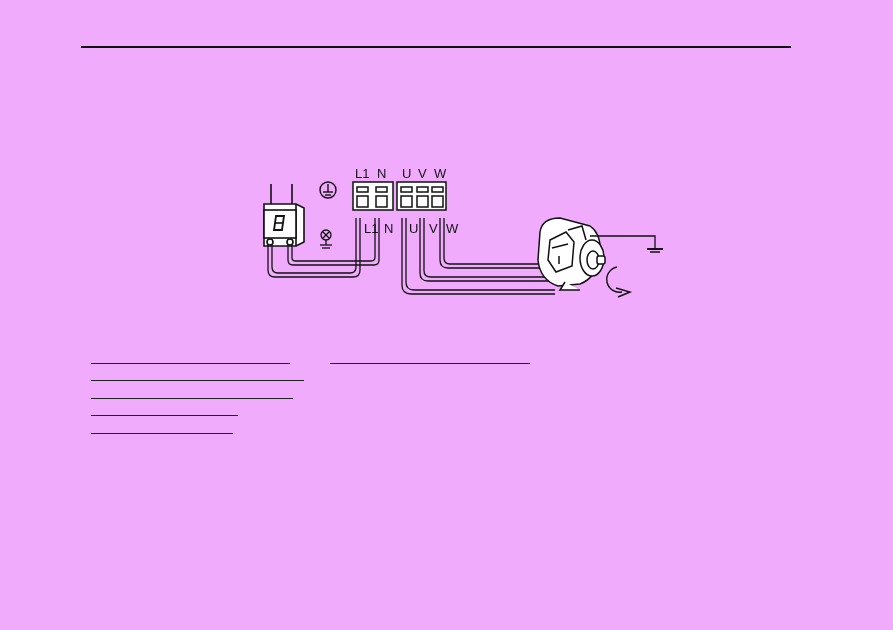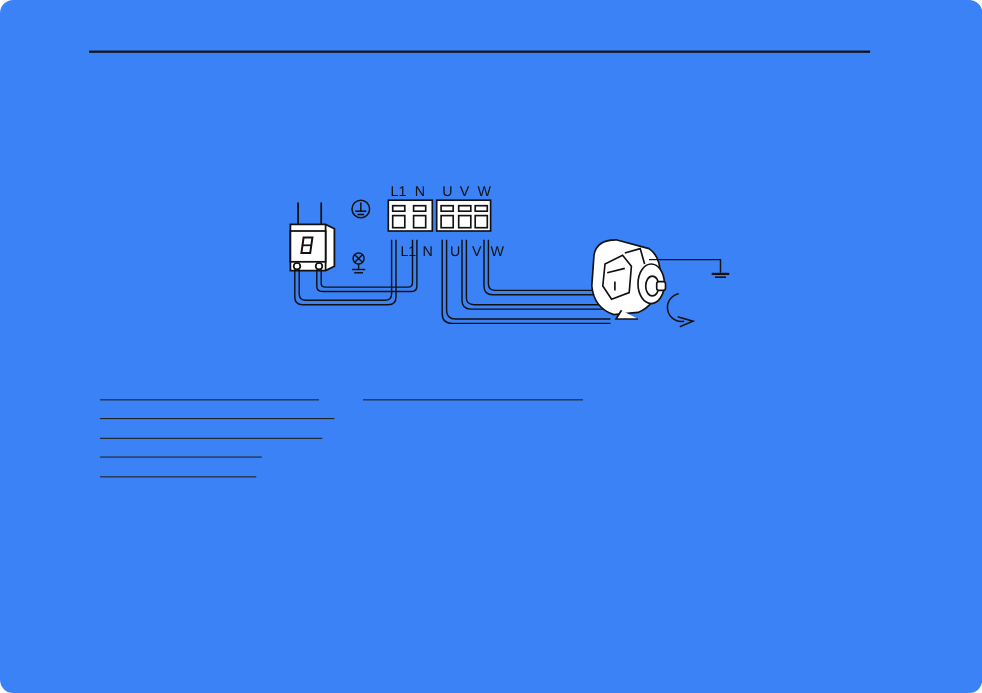--- a/index.html
+++ b/index.html
@@ -1,18 +1,18 @@
 <!DOCTYPE html>
 <html><head>
 <meta charset="utf-8">
 <style>
   html, body { margin: 0; padding: 0; background: #ffffff; }
   body { width: 893px; height: 630px; position: relative; overflow: hidden;
          font-family: "Liberation Sans", sans-serif; color: #1a1a1a; }
-  .page { position: absolute; left: 0; top: 0; width: 893px; height: 630px; background: #3b82f6; border-radius: 12px; }
+  .page { position: absolute; left: 0; top: 0; width: 893px; height: 630px; background: #f0abfc; }
   .header-rule { position: absolute; left: 81px; top: 46px; width: 710px; height: 2px; background: #111; }
   .diagram { position: absolute; left: 250px; top: 160px; width: 430px; height: 150px; }
   .diagram svg { width: 430px; height: 150px; display: block; }
   .uline { position: absolute; height: 1.3px; background: #222; }
   svg text { font-family: "Liberation Sans", sans-serif; font-size: 13px; fill: #111; }
 </style>
 </head>
 <body>
 
 <div class="page">

